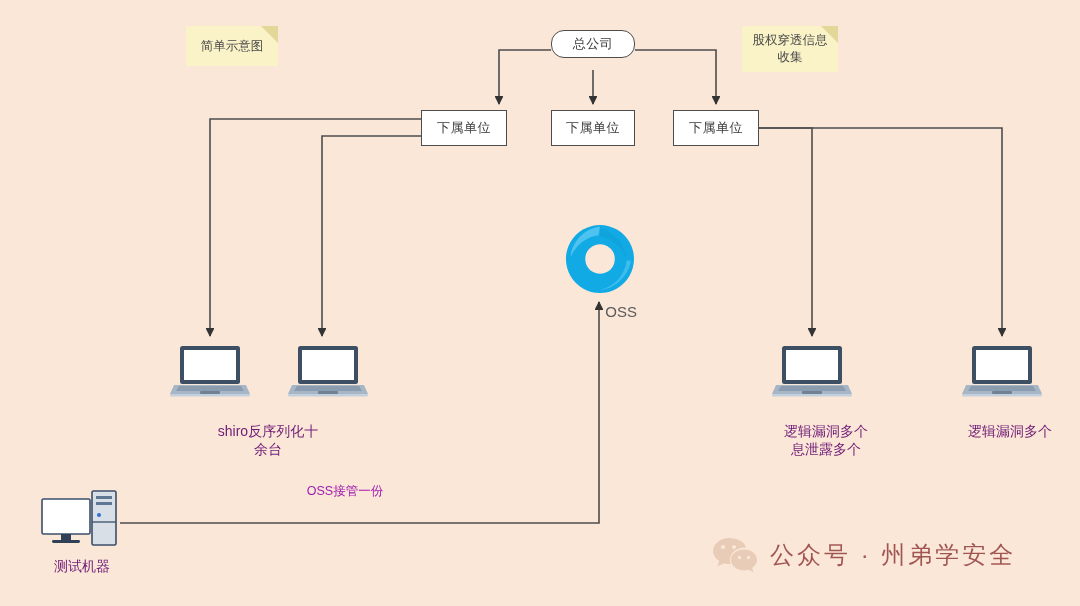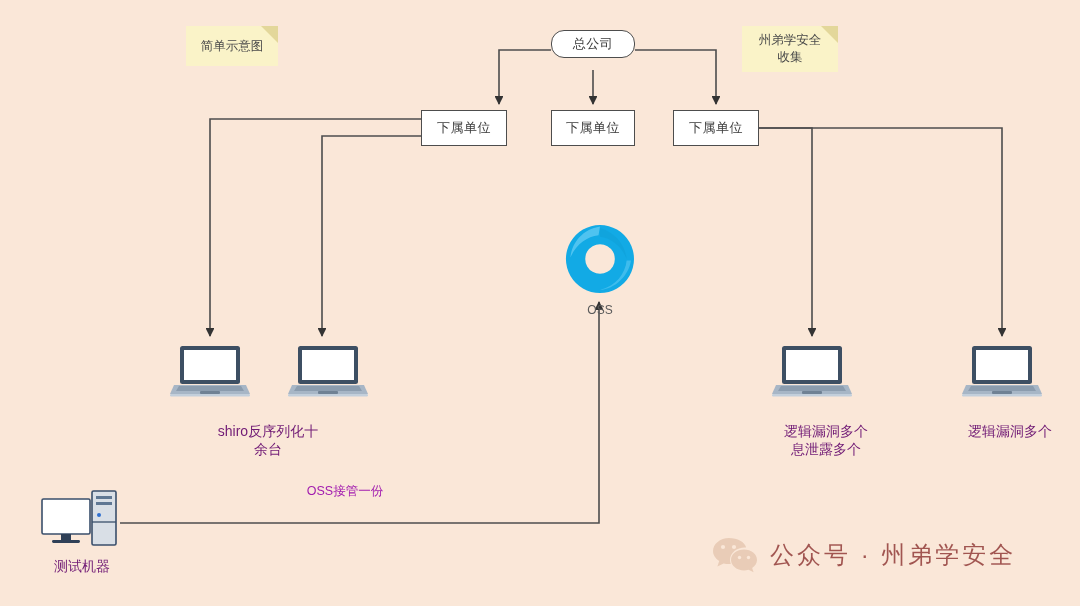--- a/index.html
+++ b/index.html
@@ -83,22 +83,22 @@
     left: 563px;
     top: 222px;
     width: 74px;
     height: 74px;
   }
   #oss-label {
     position: absolute;
     left: 563px;
     top: 303px;
     width: 74px;
-    text-align: center;
-    font-size: 12px;
+    text-align: right;
+    font-size: 15px;
     color: #5b5b5b;
   }
 
   
   #desktop-pc {
     position: absolute;
     left: 40px;
     top: 489px;
     width: 80px;
     height: 62px;
@@ -175,21 +175,21 @@
   </svg>
 
   <div class="sticky" id="sticky-left">
     <span class="fold"></span>
     <span>简单示意图</span>
   </div>
 
   <div class="sticky" id="sticky-right">
     <span class="fold"></span>
     <span>
-      <span>州弟学安全</span><br>
+      <span>股权穿透信息</span><br>
       <span>收集</span>
     </span>
   </div>
 
   <div class="node-box node-round" id="node-hq">
     <span>总公司</span>
   </div>
   <div class="node-box" id="node-sub-1">
     <span>下属单位</span>
   </div>

